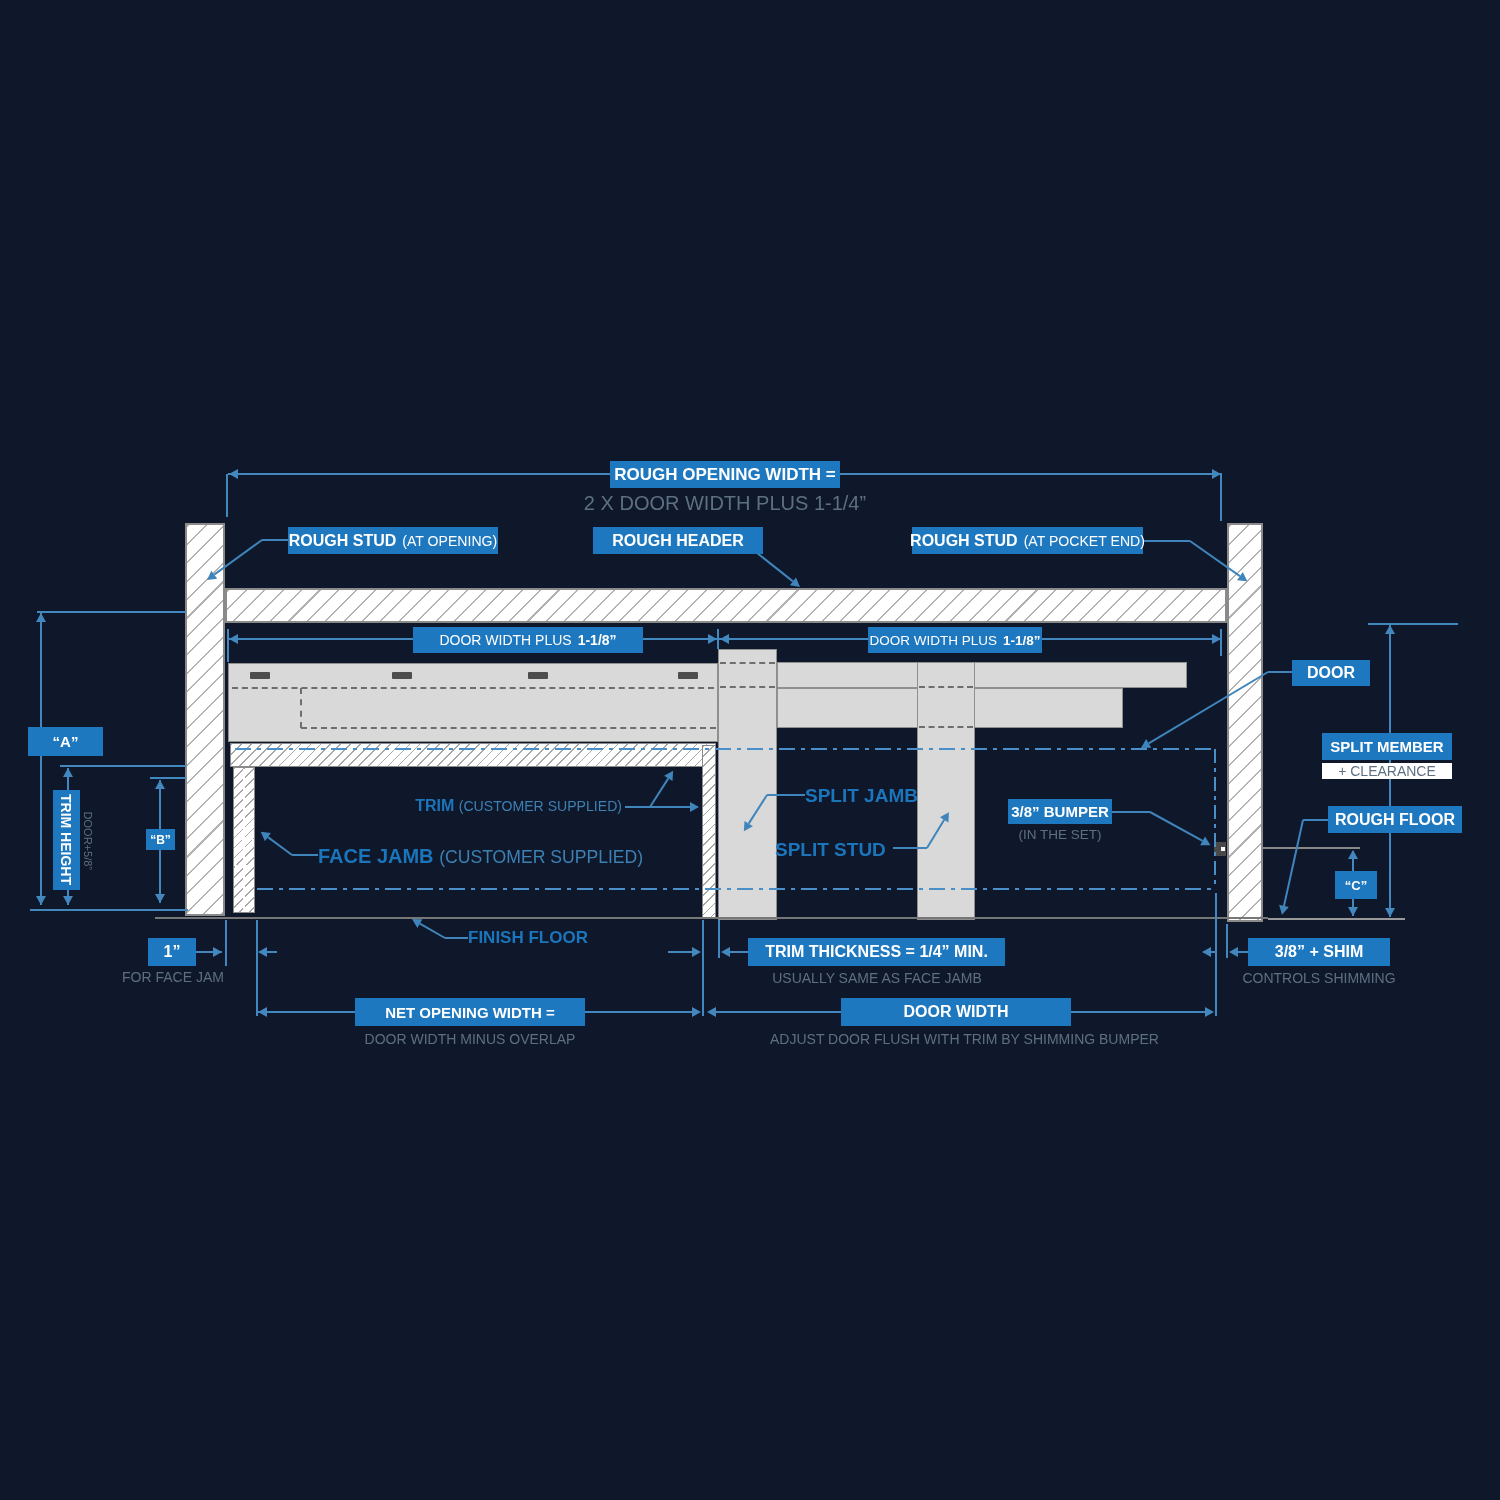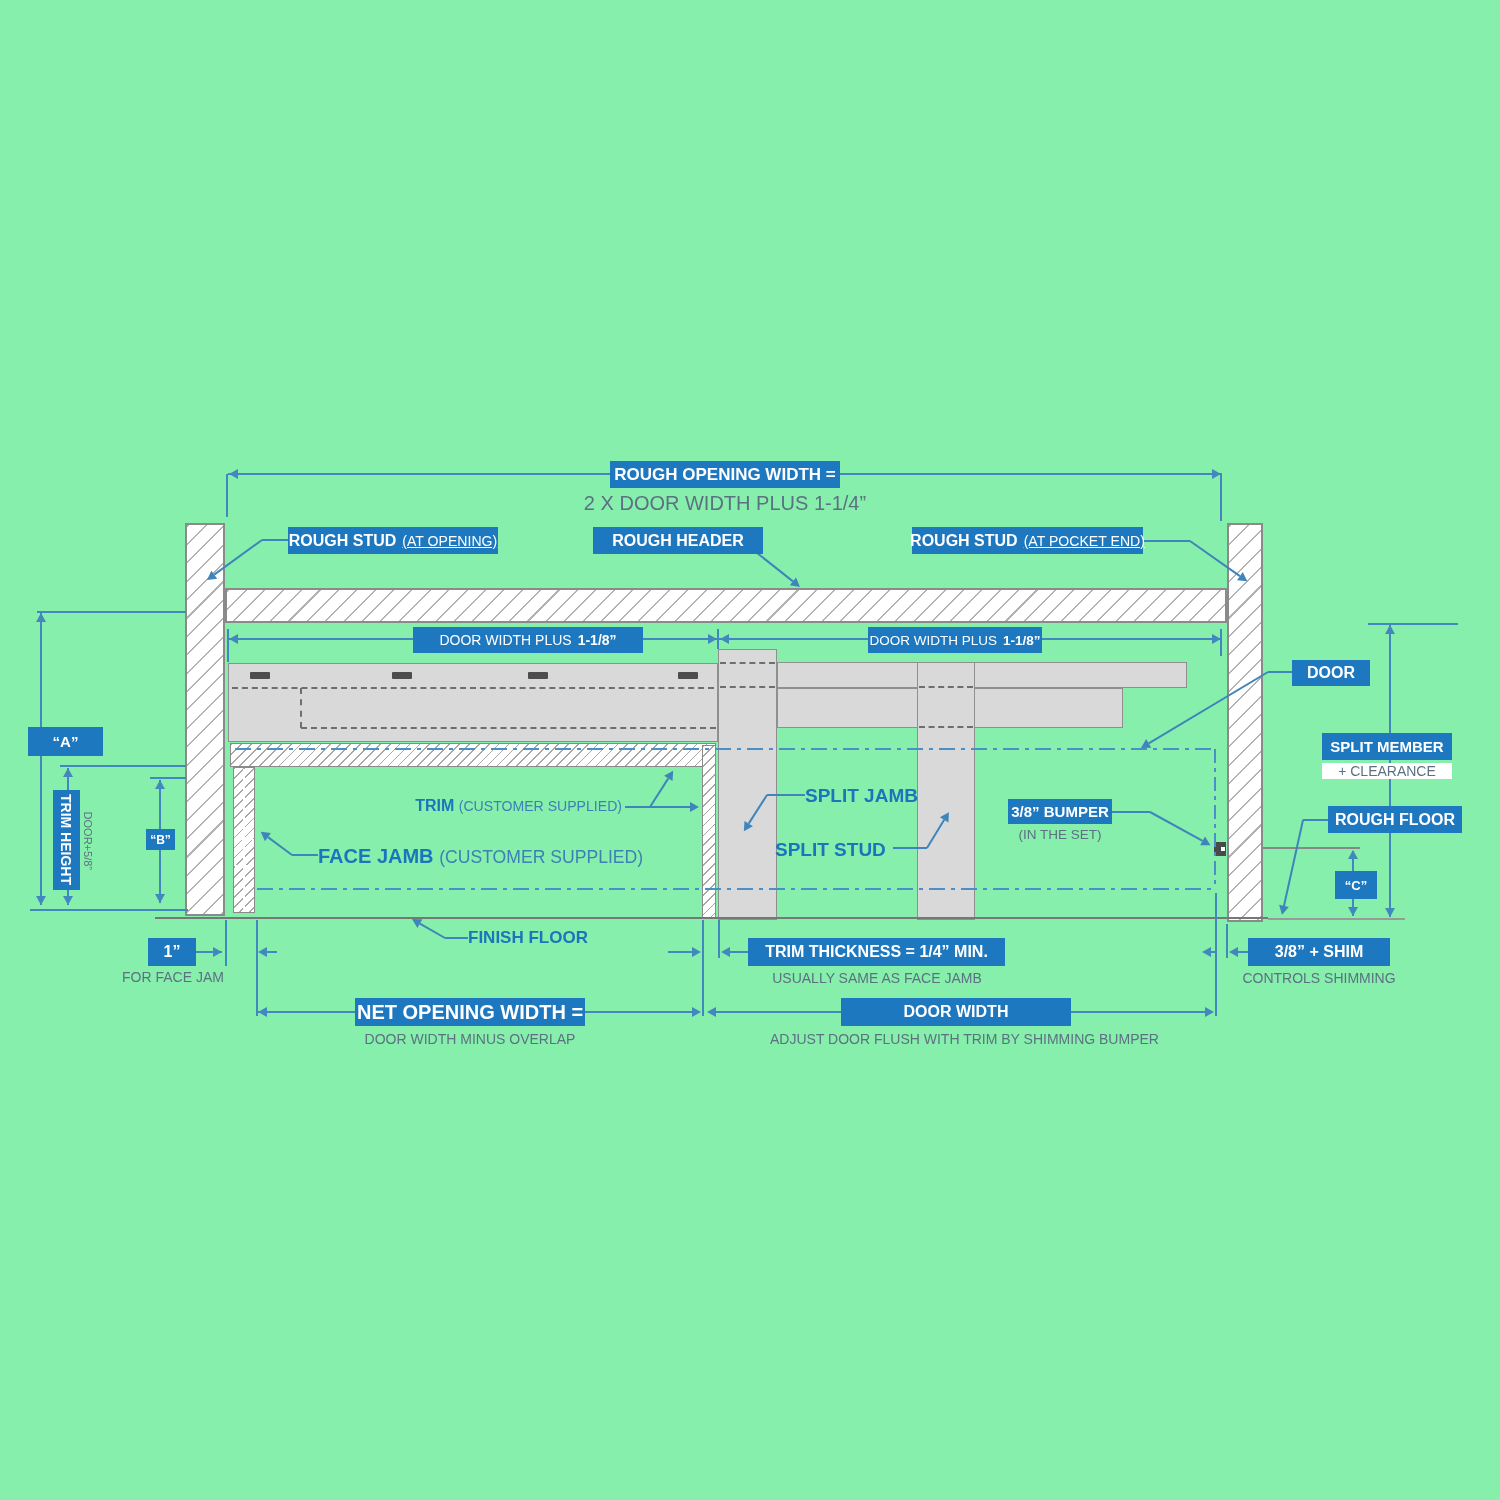--- a/index.html
+++ b/index.html
@@ -1,18 +1,18 @@
 <!DOCTYPE html>
 <html><head>
 <meta charset="utf-8">
 <style>
   * { box-sizing: border-box; margin:0; padding:0; }
   html,body { background:#fff; }
   body { font-family:"Liberation Sans", sans-serif; }
-  #canvas { position:relative; width:1500px; height:1500px; background:#86efac; overflow:hidden; }
+  #canvas { position:relative; width:1500px; height:1500px; background:#0f172a; overflow:hidden; }
   .abs { position:absolute; }
 
   
   .hatch { background-color:#fff;
     background-image:repeating-linear-gradient(135deg,#b3b3b3 0 1.5px,transparent 1.5px 13px);
     border:2px solid #8a8a8a; }
   .hatchd { background-color:#fff;
     background-image:repeating-linear-gradient(135deg,#a8a8a8 0 1.2px,transparent 1.2px 7px);
     border:1.5px solid #8a8a8a; }
   .gray { background:#d9d9d9; border:1.5px solid #8f8f8f; }
@@ -31,21 +31,21 @@
   .tri.u { border-width:0 5px 9px 5px; border-color:transparent transparent #4288bf transparent; }
   .tri.d { border-width:9px 5px 0 5px; border-color:#4288bf transparent transparent transparent; }
 
   .cln { position:absolute; height:2px; background:#3f85bb; transform-origin:0 50%; }
   .cln .ah { position:absolute; right:-9px; top:-4px; width:0; height:0;
     border:5px solid transparent; border-right:0; border-left:9px solid #3f85bb; }
 
   
   .bluebox { background:#1e78c0; color:#fff; font-weight:bold; display:flex;
     align-items:center; justify-content:center; gap:6px; white-space:nowrap; z-index:6; }
-  .bluebox .lite { font-weight:normal; font-size:0.88em;text-decoration:underline; }
+  .bluebox .lite { font-weight:normal; font-size:0.88em; }
   .cap { color:#5d7082; font-size:14px; text-align:center; white-space:nowrap; z-index:6; }
   .blbl { color:#1b75bb; font-weight:bold; white-space:nowrap; z-index:6; }
   .blbl .note { color:#3c80b4; font-weight:normal; font-size:0.88em; }
   .vtext { writing-mode:vertical-rl; transform:rotate(180deg); display:flex;
     align-items:center; justify-content:center; }
 </style>
 </head>
 <body>
 
 <div id="canvas">
@@ -287,21 +287,21 @@
   <div class="abs bluebox" style="left:748px;top:938px;width:257px;height:28px;font-size:16px">
     <span>TRIM THICKNESS = 1/4” MIN.</span>
   </div>
   <div class="abs cap" style="left:752px;top:970px;width:250px">USUALLY SAME AS FACE JAMB</div>
 
   <div class="abs bluebox" style="left:1248px;top:938px;width:142px;height:28px;font-size:16px">
     <span>3/8” + SHIM</span>
   </div>
   <div class="abs cap" style="left:1240px;top:970px;width:158px">CONTROLS SHIMMING</div>
 
-  <div class="abs bluebox" style="left:355px;top:998px;width:230px;height:28px;font-size:20px">
+  <div class="abs bluebox" style="left:355px;top:998px;width:230px;height:28px;font-size:15px">
     <span>NET OPENING WIDTH =</span>
   </div>
   <div class="abs cap" style="left:345px;top:1031px;width:250px">DOOR WIDTH MINUS OVERLAP</div>
 
   <div class="abs bluebox" style="left:841px;top:998px;width:230px;height:28px;font-size:16px">
     <span>DOOR WIDTH</span>
   </div>
   <div class="abs cap" style="left:770px;top:1031px;width:372px">ADJUST DOOR FLUSH WITH TRIM BY SHIMMING BUMPER</div>
 
 </div>

